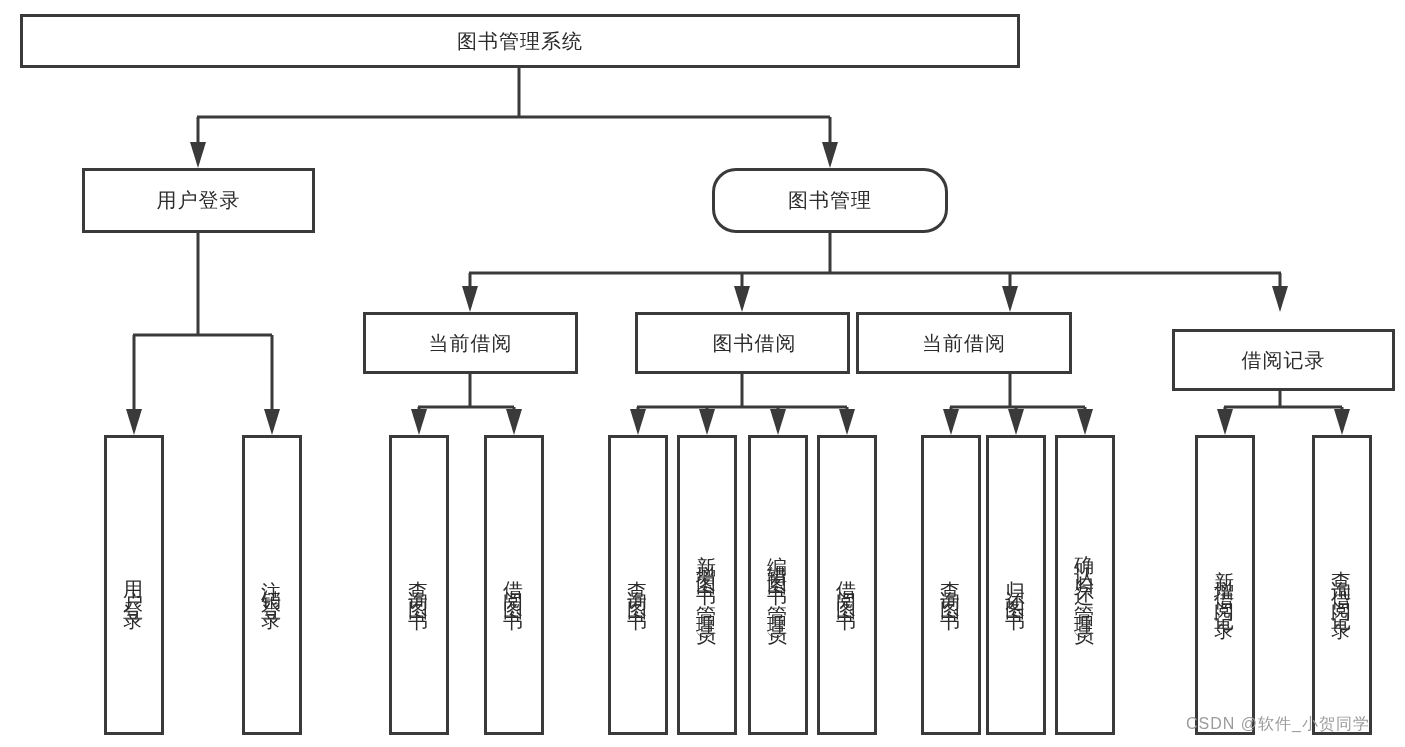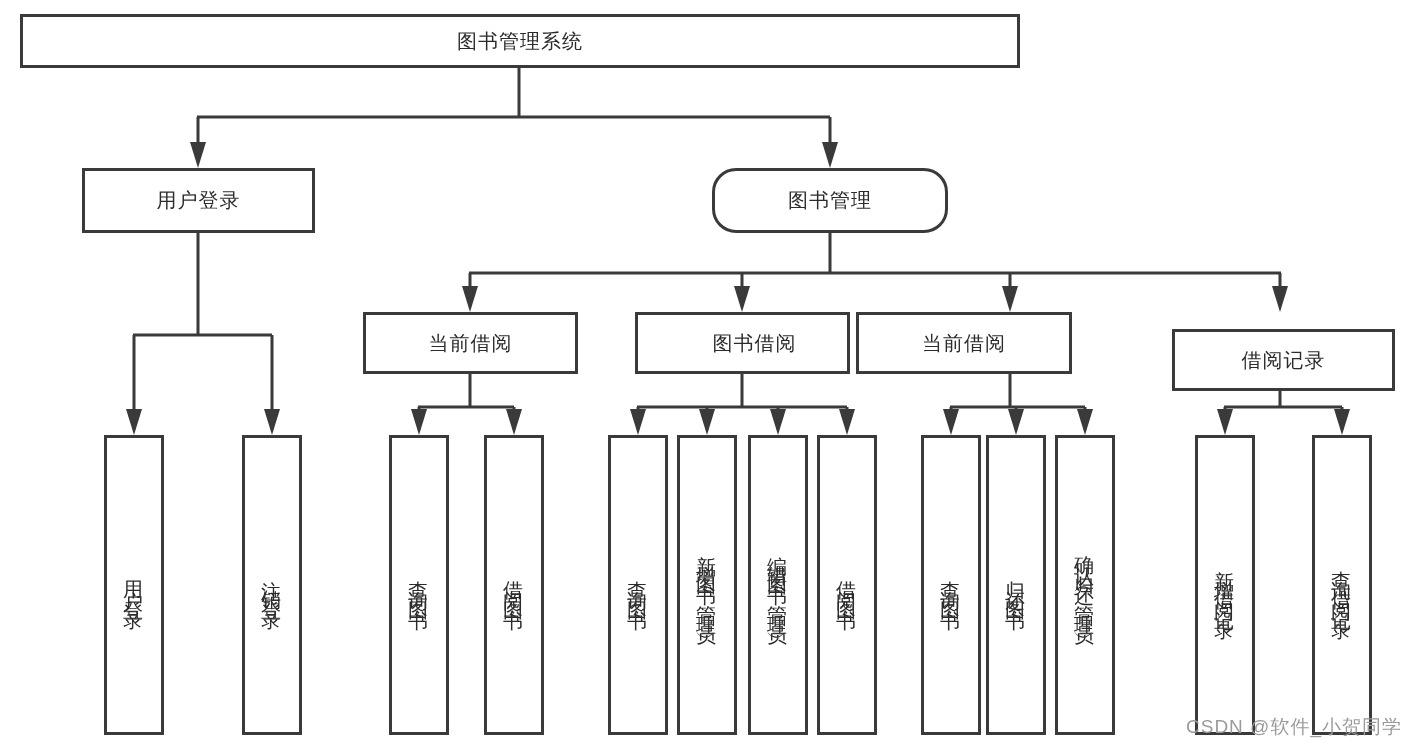--- a/index.html
+++ b/index.html
@@ -29,21 +29,21 @@
   .v-node {
     writing-mode: vertical-rl;
     text-orientation: mixed;
     letter-spacing: 10px;
     white-space: normal;
   }
   #watermark {
     position: absolute;
     left: 1186px;
     top: 714px;
-    font-size: 19px;
+    font-size: 16px;
     color: #9b9b9b;
     letter-spacing: 1px;
     z-index: 5;
   }
 </style>
 </head>
 <body>
 
 <div id="canvas">
 

